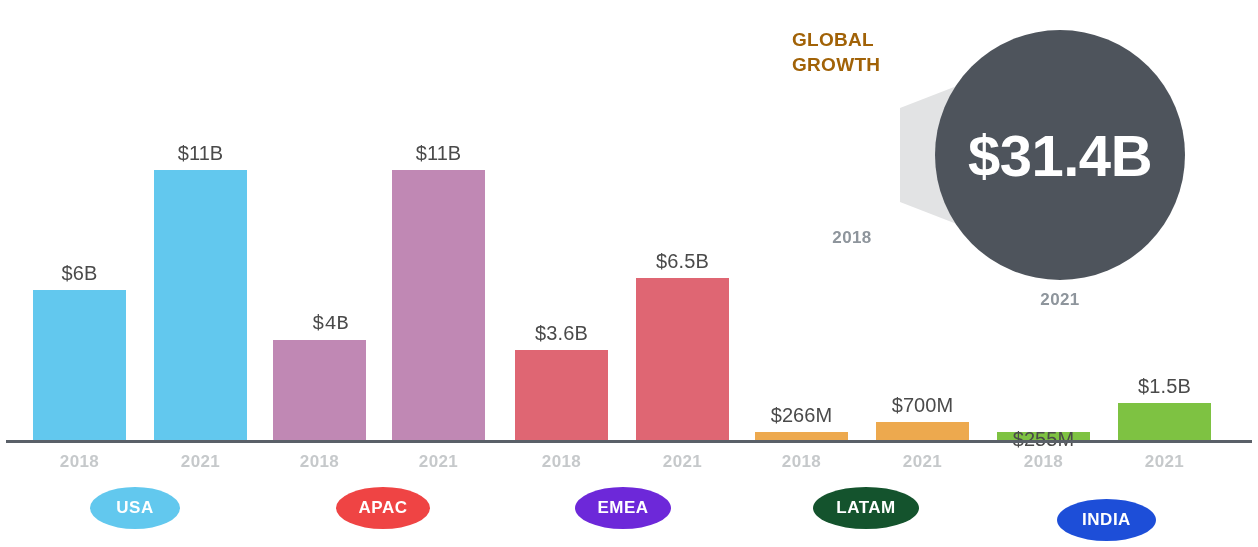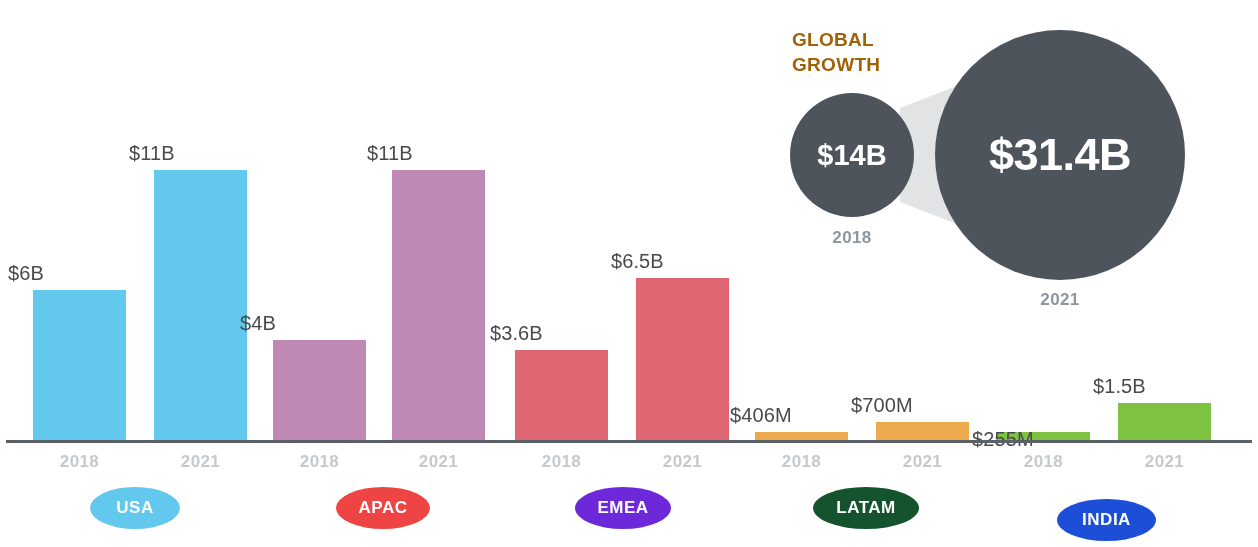--- a/index.html
+++ b/index.html
@@ -21,21 +21,21 @@
     inset: 0;
   }
 
   
   .bar {
     position: absolute;
     bottom: 107px; 
   }
   .bar-value {
     position: absolute;
-    text-align: left;
+    text-align: center;
     font-size: 20px;
     color: #4a4a4a;
     white-space: nowrap;
     letter-spacing: 0.1px;
   }
 
   
   #axis-line {
     position: absolute;
     left: 6px;
@@ -111,21 +111,21 @@
     top: 93px;
     width: 124px;
     height: 124px;
     font-size: 29px;
   }
   #bubble-2021 {
     left: 165px;
     top: 30px;
     width: 250px;
     height: 250px;
-    font-size: 45px;
+    font-size: 58px;
     letter-spacing: -0.5px;
   }
   .bubble-year {
     position: absolute;
     text-align: center;
     font-size: 17px;
     font-weight: bold;
     color: #8e959c;
     letter-spacing: 0.4px;
   }
@@ -136,29 +136,29 @@
 <body>
 
 <div id="chart-root">
 
   <div id="bars-layer">
       <div class="bar" style="left: 33px; width: 93px; height: 150px; background: rgb(98, 200, 238);"></div>
       <div class="bar-value" style="left: 8px; width: 143px; top: 262px;">$6B</div>
       <div class="bar" style="left: 154px; width: 93px; height: 270px; background: rgb(98, 200, 238);"></div>
       <div class="bar-value" style="left: 129px; width: 143px; top: 142px;">$11B</div>
       <div class="bar" style="left: 273px; width: 93px; height: 100px; background: rgb(192, 136, 180);"></div>
-      <div class="bar-value" style="left: 240px; width: 165px; top: 312px;">$4B</div>
+      <div class="bar-value" style="left: 248px; width: 165px; top: 312px; font-family: Liberation Mono, monospace;">$4B</div>
       <div class="bar" style="left: 392px; width: 93px; height: 270px; background: rgb(192, 136, 180);"></div>
       <div class="bar-value" style="left: 367px; width: 143px; top: 142px;">$11B</div>
       <div class="bar" style="left: 515px; width: 93px; height: 90px; background: rgb(223, 102, 115);"></div>
       <div class="bar-value" style="left: 490px; width: 143px; top: 322px;">$3.6B</div>
       <div class="bar" style="left: 636px; width: 93px; height: 162px; background: rgb(223, 102, 115);"></div>
       <div class="bar-value" style="left: 611px; width: 143px; top: 250px;">$6.5B</div>
       <div class="bar" style="left: 755px; width: 93px; height: 8px; background: rgb(237, 169, 78);"></div>
-      <div class="bar-value" style="left: 730px; width: 143px; top: 404px;">$406M</div>
+      <div class="bar-value" style="left: 730px; width: 143px; top: 404px;">$266M</div>
       <div class="bar" style="left: 876px; width: 93px; height: 18px; background: rgb(237, 169, 78);"></div>
       <div class="bar-value" style="left: 851px; width: 143px; top: 394px;">$700M</div>
       <div class="bar" style="left: 997px; width: 93px; height: 8px; background: rgb(126, 194, 66);"></div>
       <div class="bar-value" style="left: 972px; width: 143px; top: 404px; margin-top: 24px;">$255M</div>
       <div class="bar" style="left: 1118px; width: 93px; height: 37px; background: rgb(126, 194, 66);"></div>
       <div class="bar-value" style="left: 1093px; width: 143px; top: 375px;">$1.5B</div>
     </div>
 
   <div id="axis-line"></div>
 
@@ -187,21 +187,20 @@
 
     <svg class="funnel" width="488" height="330" viewBox="0 0 488 330">
       <path d="M 130 108 L 300 42 L 300 268 L 130 202 Z" fill="#e2e3e4"></path>
     </svg>
 
     <div id="global-growth-title">
       <span>GLOBAL</span><br>
       <span>GROWTH</span>
     </div>
 
-    <div class="bubble" id="bubble-2018">$14B</div>
 
     <div class="bubble" id="bubble-2021">$31.4B</div>
 
     <div class="bubble-year" id="bubble-year-2018">2018</div>
 
     <div class="bubble-year" id="bubble-year-2021">2021</div>
 
   </div>
 </div>
 

